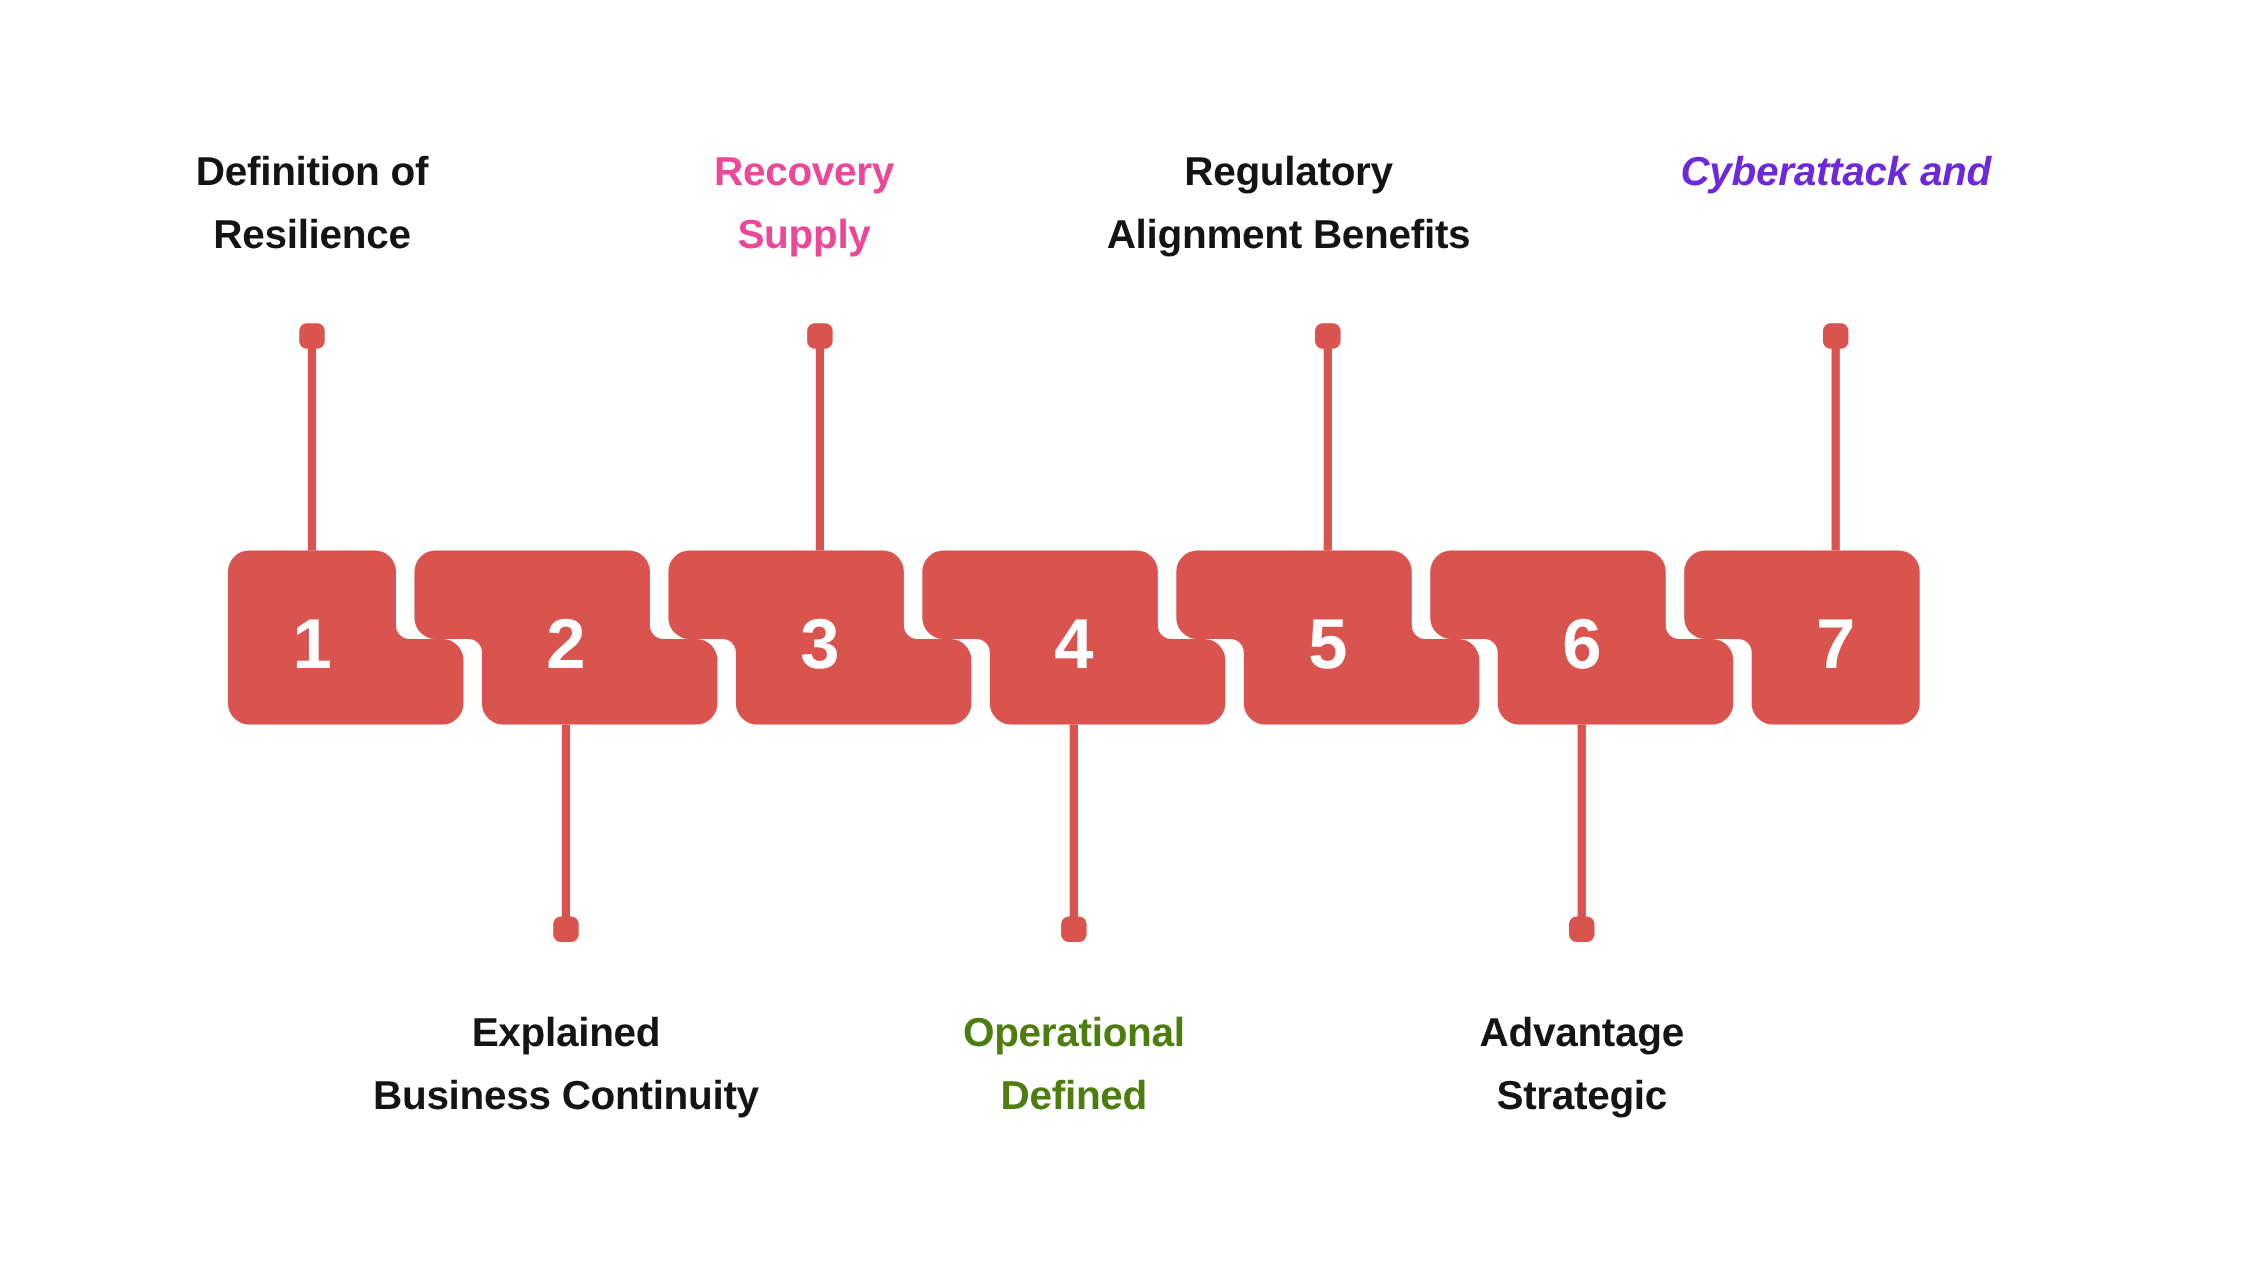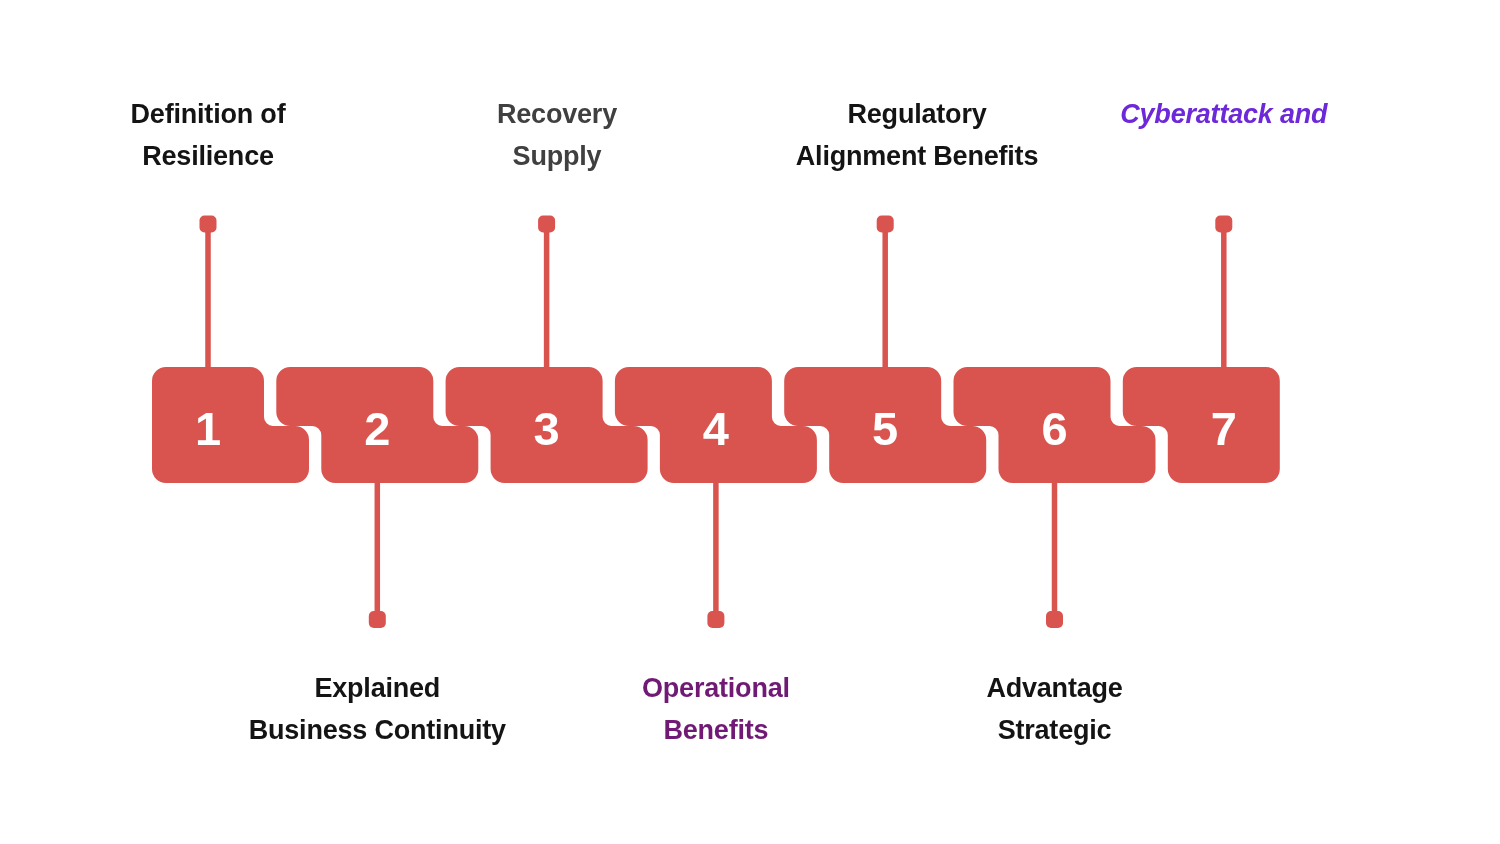--- a/index.html
+++ b/index.html
@@ -73,31 +73,31 @@
       <div class="block-label" style="left: -22px; top: 93px; color: rgb(20, 20, 20);">
         <div>Definition of</div>
         <div>Resilience</div>
       </div>
       <div class="block-number" style="left: 317.3px; top: 399px; color: rgb(255, 255, 255);">2</div>
       <div class="block-label" style="left: 147.3px; top: 667px; color: rgb(20, 20, 20);">
         <div>Explained</div>
         <div>Business Continuity</div>
       </div>
       <div class="block-number" style="left: 486.6px; top: 399px; color: rgb(255, 255, 255);">3</div>
-      <div class="block-label" style="left: 327px; top: 93px; color: #404040;">
+      <div class="block-label" style="left: 306px; top: 93px; color: #ec4899;">
         <div>Recovery</div>
         <div>Supply</div>
       </div>
       <div class="block-number" style="left: 655.9px; top: 399px; color: rgb(255, 255, 255);">4</div>
-      <div class="block-label" style="left: 485.9px; top: 667px; color: #701a75;">
+      <div class="block-label" style="left: 485.9px; top: 667px; color: #4d7c0f;">
         <div>Operational</div>
-        <div>Benefits</div>
+        <div>Defined</div>
       </div>
       <div class="block-number" style="left: 825.2px; top: 399px; color: rgb(255, 255, 255);">5</div>
-      <div class="block-label" style="left: 687px; top: 93px; color: rgb(20, 20, 20);">
+      <div class="block-label" style="left: 629px; top: 93px; color: rgb(20, 20, 20);">
         <div>Regulatory</div>
         <div>Alignment Benefits</div>
       </div>
       <div class="block-number" style="left: 994.5px; top: 399px; color: rgb(255, 255, 255);">6</div>
       <div class="block-label" style="left: 824.5px; top: 667px; color: rgb(20, 20, 20);">
         <div>Advantage</div>
         <div>Strategic</div>
       </div>
       <div class="block-number" style="left: 1163.8px; top: 399px; color: rgb(255, 255, 255);">7</div>
       <div class="block-label" style="left: 993.8px; top: 93px; color: #6d28d9; font-style: italic;">

